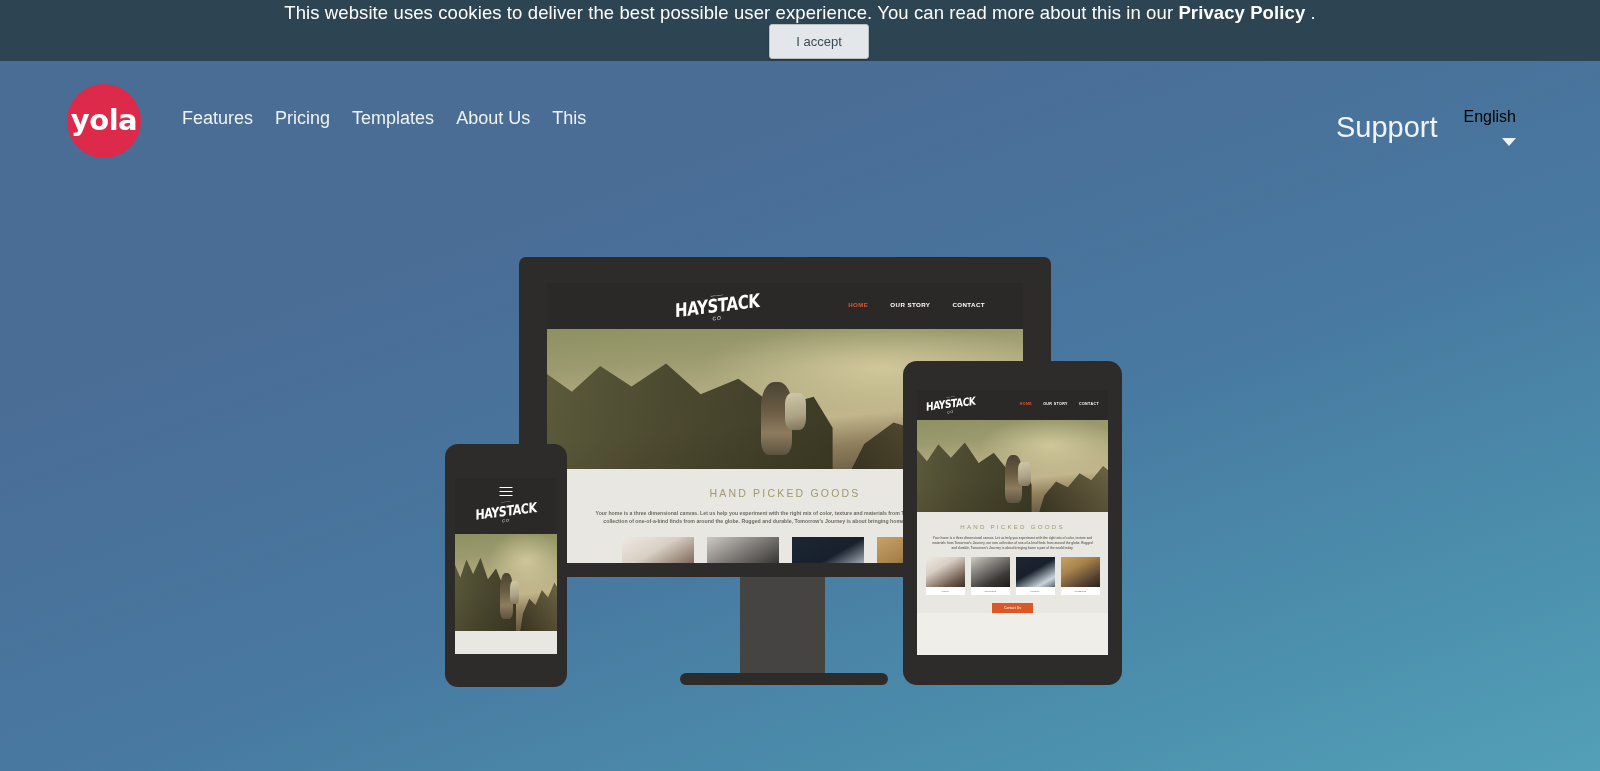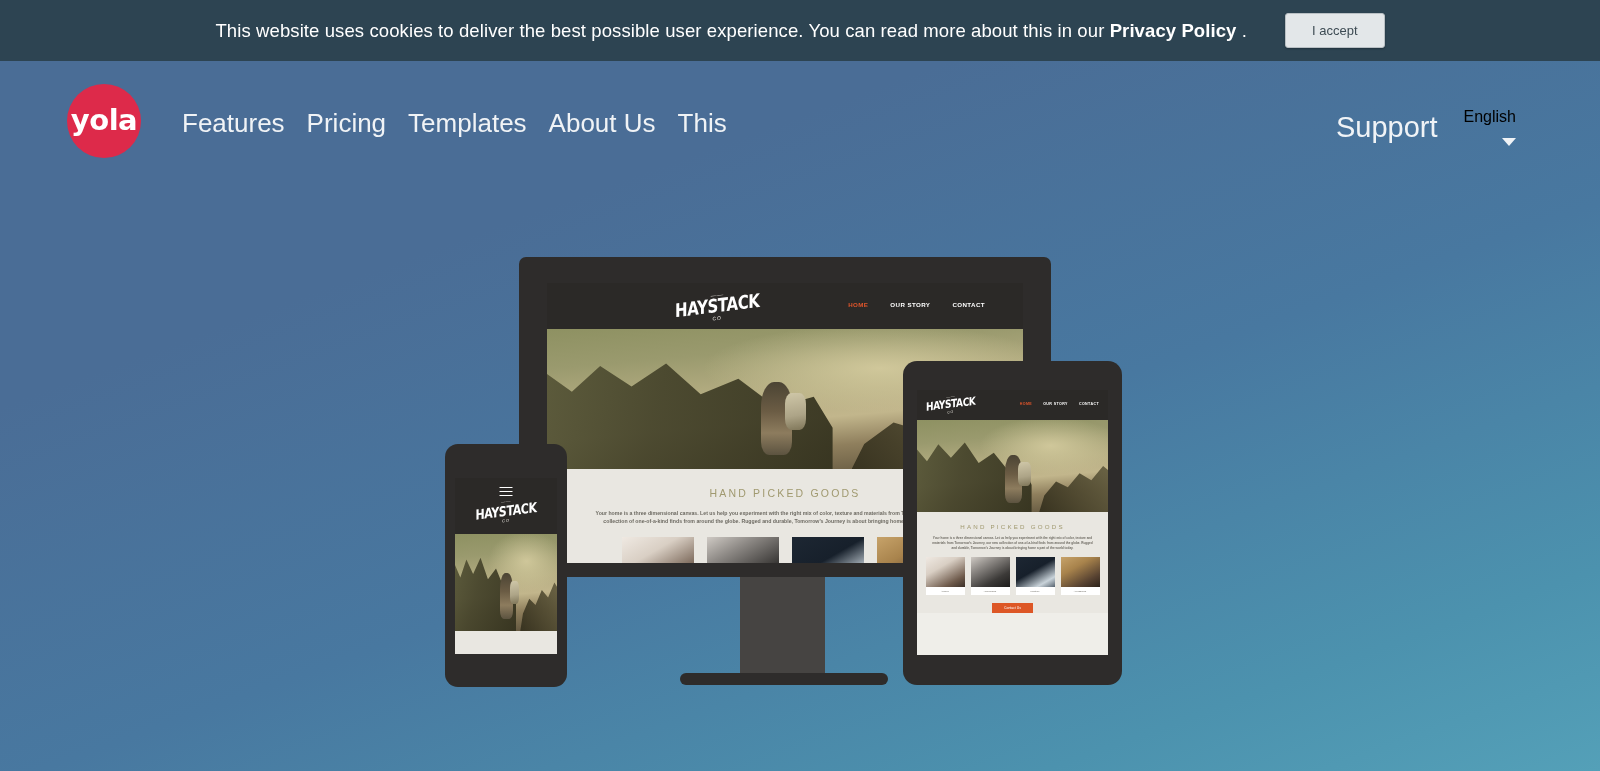--- a/index.html
+++ b/index.html
@@ -21,20 +21,21 @@
   
   #cookie-banner {
     position: absolute; top: 0; left: 0;
     width: 1600px; height: 61px;
     background: #2d4452;
     display: flex;
     align-items: center;
     justify-content: center;
     gap: 0;
     z-index: 40;
+    flex-direction: column;
   }
   #cookie-text {
     color: #ffffff;
     font-size: 18.5px;
     letter-spacing: .1px;
     white-space: nowrap;
   }
   #cookie-privacy {
     color: #ffffff;
     font-weight: bold;
@@ -83,21 +84,21 @@
     margin-top: -2px;
   }
   #main-nav {
     position: absolute;
     left: 182px; top: 47px;
     display: flex;
     gap: 0;
   }
   #main-nav a {
     color: #f0f3f6;
-    font-size: 26px;
+    font-size: 18px;
     text-decoration: none;
     margin-right: 22px;
     cursor: pointer;
     white-space: nowrap;
   }
   #right-nav {
     position: absolute;
     right: 84px; top: 47px;
     display: flex;
     align-items: center;

